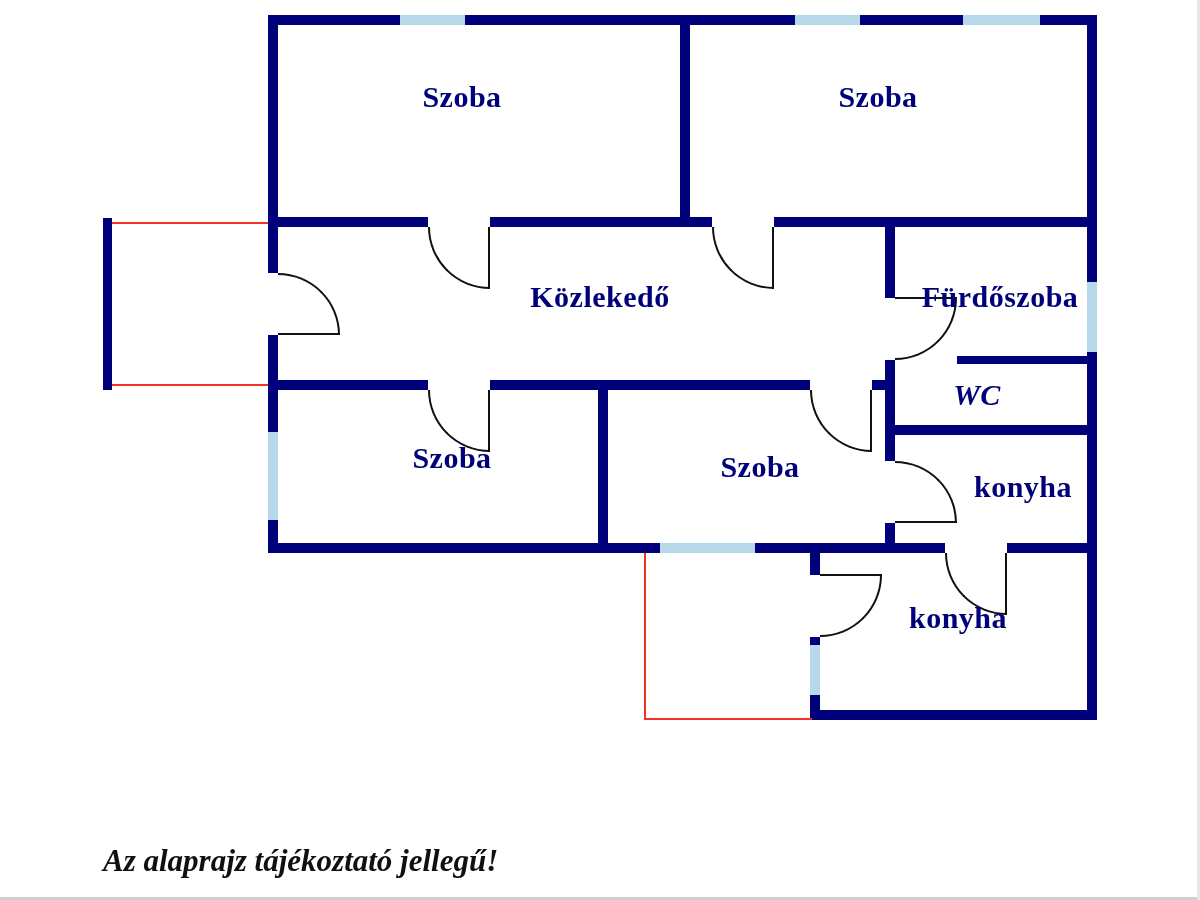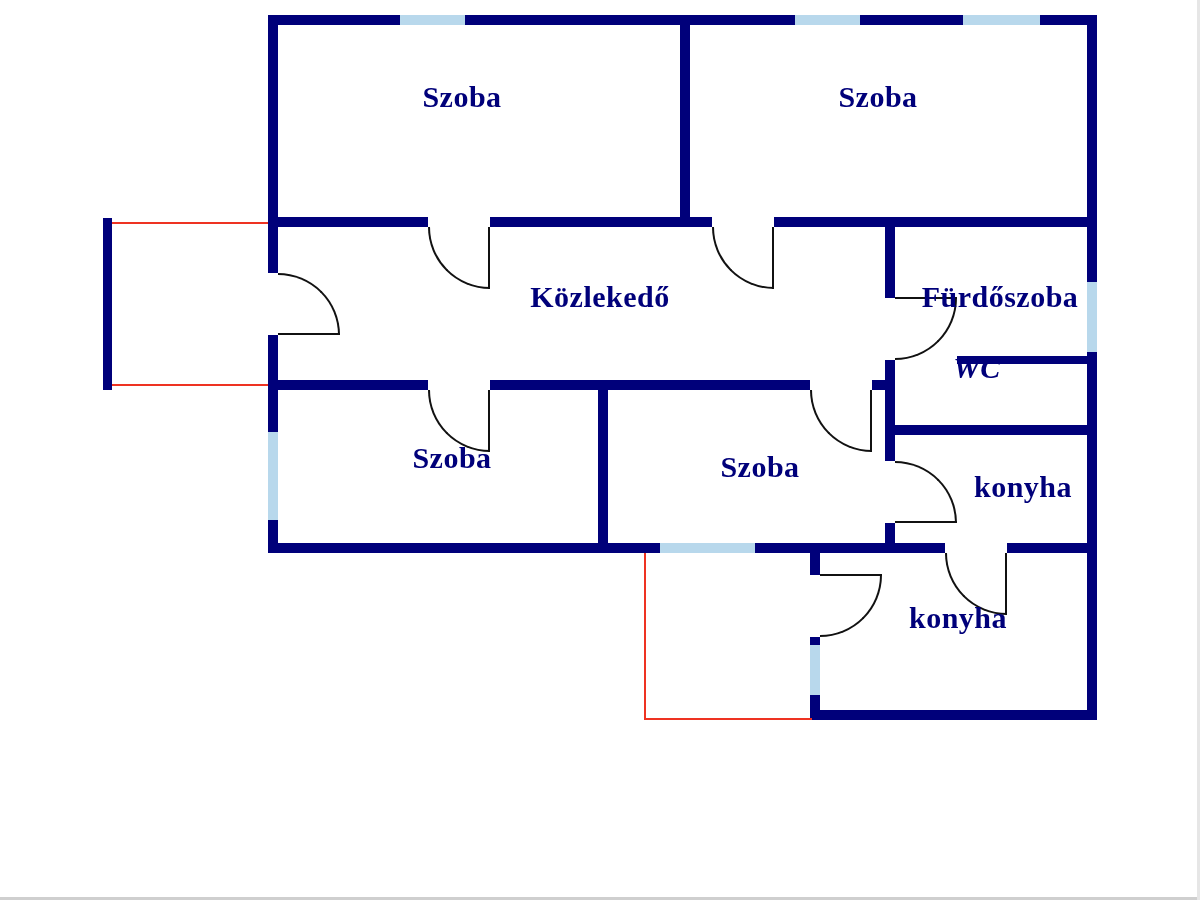--- a/index.html
+++ b/index.html
@@ -100,23 +100,24 @@
   <div class="arc bl" style="left:945px;top:553px;width:62px;height:62px;"></div>
   <div class="leaf" style="left:1005px;top:553px;width:2px;height:62px;"></div>
 
   <div class="arc br" style="left:820px;top:575px;width:62px;height:62px;"></div>
   <div class="leaf" style="left:820px;top:574px;width:62px;height:2px;"></div>
 
   <div class="room-label" style="left:462px;top:97px;">Szoba</div>
   <div class="room-label" style="left:878px;top:97px;">Szoba</div>
   <div class="room-label" style="left:600px;top:297px;">Közlekedő</div>
   <div class="room-label" style="left:1000px;top:267px;margin-top:30px;">Fürdőszoba</div>
-  <div class="room-label italic" style="left:977px;top:368px;">WC</div>
+  <div class="room-label italic" style="left:977px;top:395px;">WC</div>
   <div class="room-label" style="left:452px;top:458px;">Szoba</div>
   <div class="room-label" style="left:760px;top:467px;">Szoba</div>
   <div class="room-label" style="left:1023px;top:487px;">konyha</div>
   <div class="room-label" style="left:958px;top:618px;">konyha</div>
 
+  <div class="disclaimer">Az alaprajz tájékoztató jellegű!</div>
 
   <div class="edge" style="left:0;top:897px;width:1200px;height:3px;"></div>
   <div class="edge" style="left:1197px;top:0;width:3px;height:900px;background:#e6e6e6;"></div>
 
 </div>
 
 </body></html>

